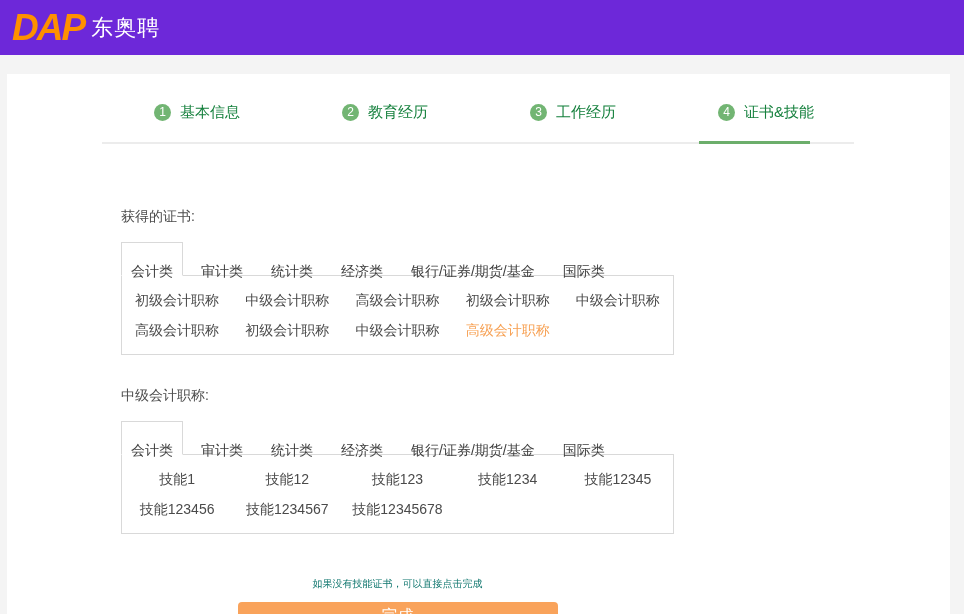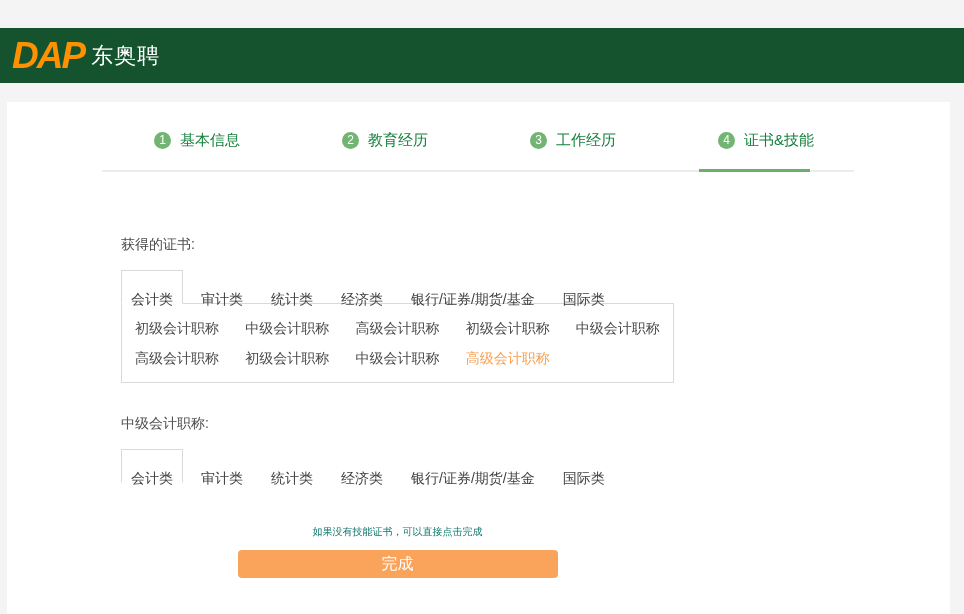--- a/index.html
+++ b/index.html
@@ -1,20 +1,20 @@
 <!DOCTYPE html>
 <html><head>
 <meta charset="utf-8">
 <style>
   * { margin:0; padding:0; box-sizing:border-box; }
   html,body { width:964px; height:614px; overflow:hidden; }
   body { background:#f4f4f4; font-family:"Liberation Sans","DejaVu Sans",sans-serif; }
 
   
-  .header { height:55px; background:#14532d; display:flex; align-items:flex-start; padding-left:12px;margin-top:28px; }
+  .header { height:55px; background:#6d28d9; display:flex; align-items:flex-start; padding-left:12px; }
   .logo { display:flex; align-items:center; }
   .logo-dap { color:#ff9000; font-size:37px; font-weight:bold; font-style:italic; letter-spacing:-2px; line-height:55px; }
   .logo-cn { color:#ffffff; font-size:22px; margin-left:7px; letter-spacing:1px; }
 
   
   .page { padding:19px 14px 0 7px; height:559px; }
   .card { background:#ffffff; height:540px; position:relative; }
 
   
   .stepper { padding-top:29px; }
@@ -108,19 +108,29 @@
 
       <div class="section-label second">中级会计职称:</div>
       <div class="tabs">
           <div class="tab active">会计类</div>
           <div class="tab">审计类</div>
           <div class="tab">统计类</div>
           <div class="tab">经济类</div>
           <div class="tab">银行/证券/期货/基金</div>
           <div class="tab">国际类</div>
         </div>
+      <div class="panel">
+          <div class="opt">技能1</div>
+          <div class="opt">技能12</div>
+          <div class="opt">技能123</div>
+          <div class="opt">技能1234</div>
+          <div class="opt">技能12345</div>
+          <div class="opt">技能123456</div>
+          <div class="opt">技能1234567</div>
+          <div class="opt">技能12345678</div>
+        </div>
 
       <div class="hint">如果没有技能证书，可以直接点击完成</div>
       <button class="finish-btn">完成</button>
 
     </div>
   </div>
 </div>
 
 </body></html>

